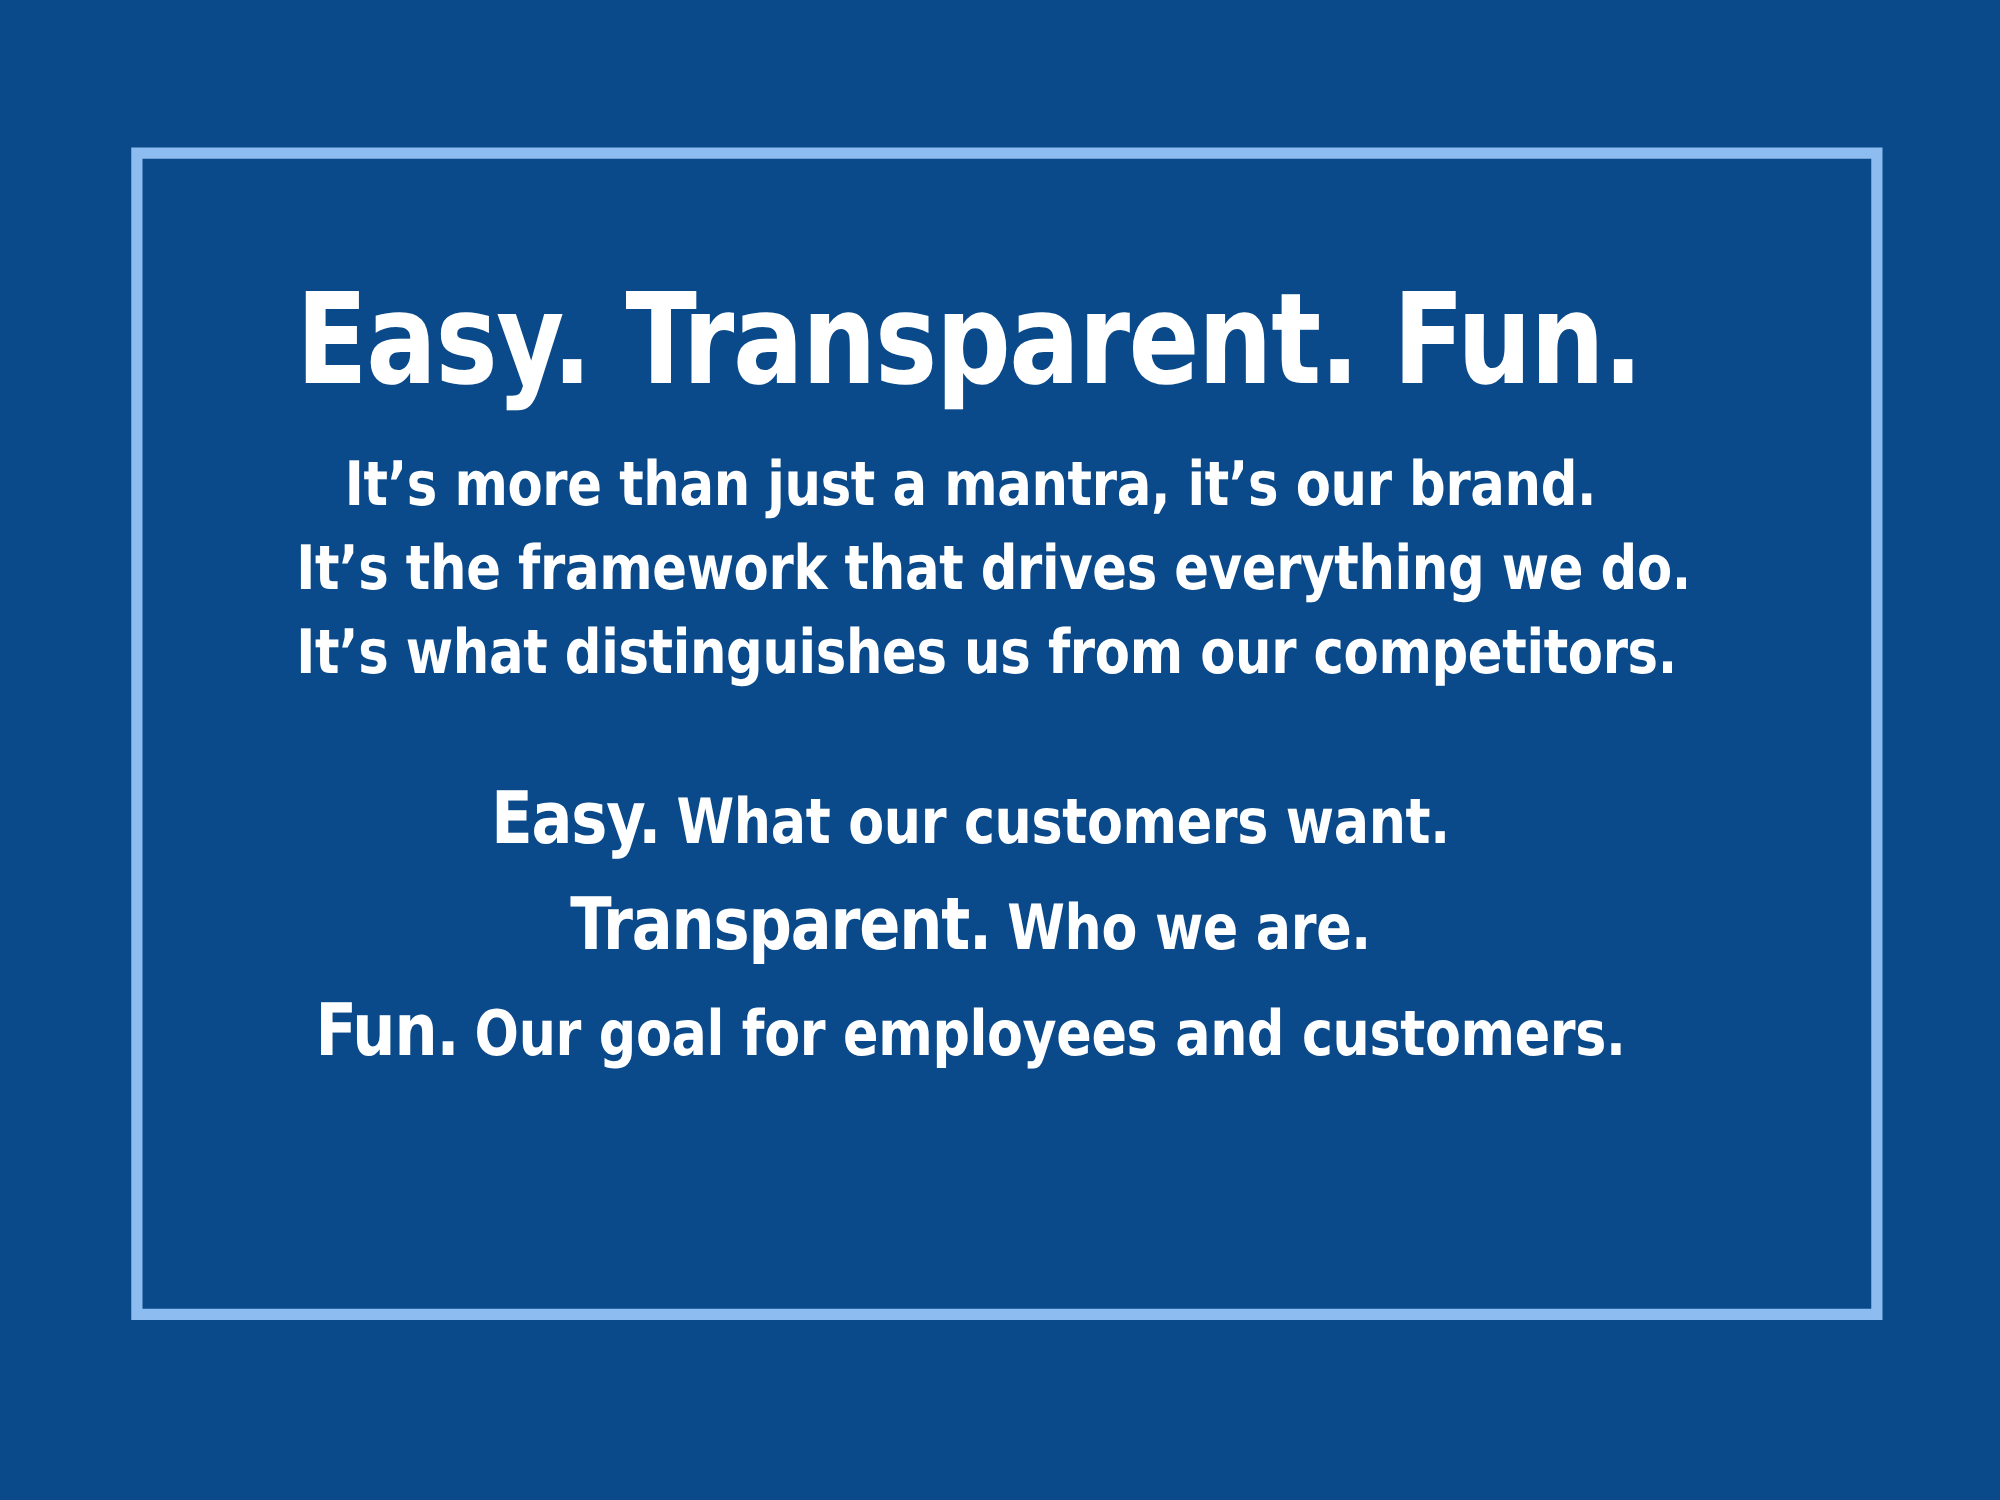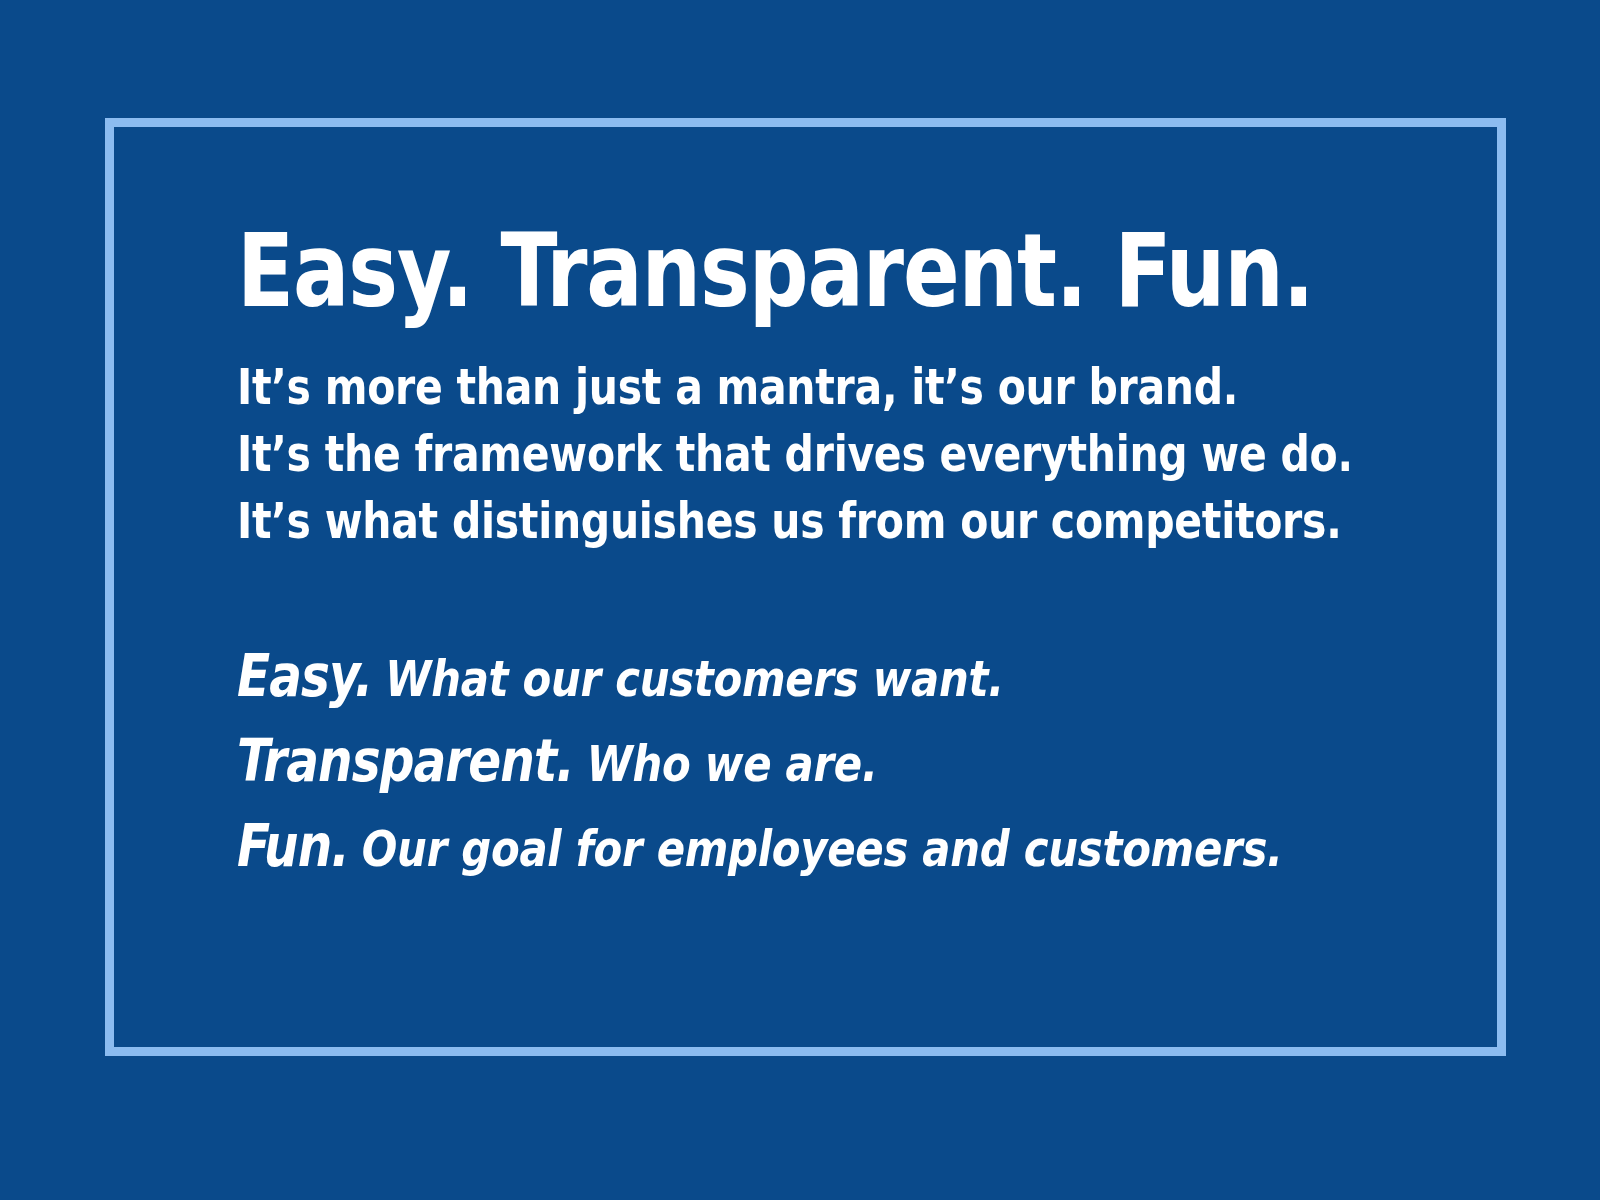--- a/index.html
+++ b/index.html
@@ -11,20 +11,21 @@
     height: 1200px;
     overflow: hidden;
     font-family: "Liberation Sans", sans-serif;
   }
 
   #slide {
     position: relative;
     width: 1600px;
     height: 1200px;
     background: #0a4a8b;
+    text-align: center;
   }
 
   
   #frame {
     position: absolute;
     left: 105px;
     top: 118px;
     width: 1401px;
     height: 938px;
     border: 9px solid #8cbcf0;
@@ -58,22 +59,21 @@
     font-weight: 600;
     font-size: 49px;
     line-height: 67px;
     letter-spacing: -0.3px;
     transform: scaleX(0.93);
     transform-origin: left top;
   }
   .intro-line { white-space: nowrap; }
 
   .pillars {
-    margin-top: 80px;
-    font-style: italic;
+    margin-top: 58px;
   }
   .pillar-line {
     font-family: "DejaVu Sans Condensed", "Liberation Sans Narrow", "Liberation Sans", sans-serif;
     font-size: 50px;
     line-height: 82px;
     white-space: nowrap;
     letter-spacing: -0.3px;
     transform: scaleX(0.93);
     transform-origin: left top;
   }

